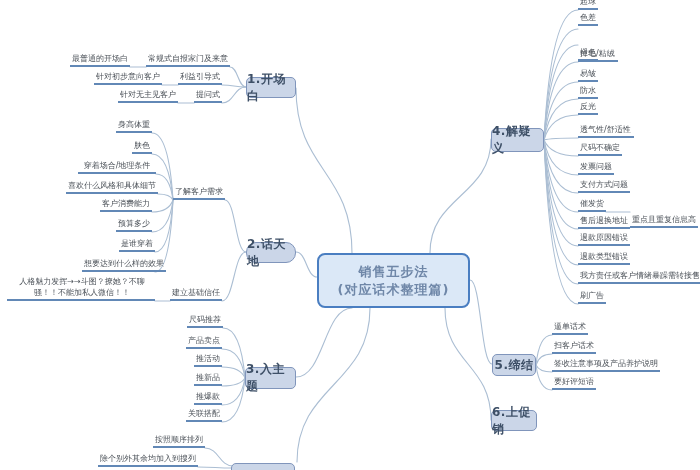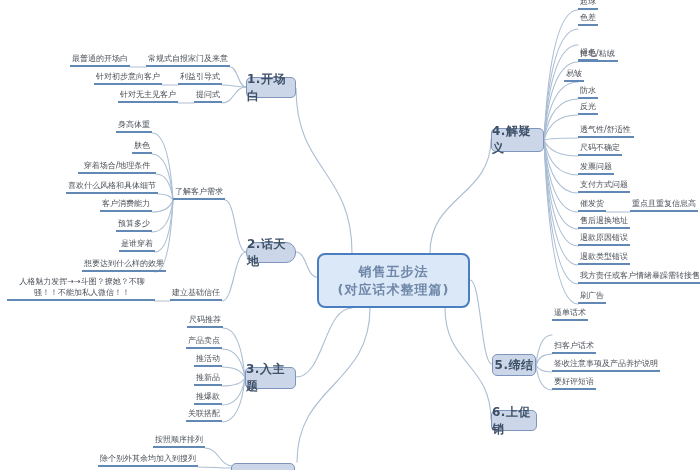--- a/index.html
+++ b/index.html
@@ -187,21 +187,21 @@
     </div>
     <div class="leaf al" style="left: 578px; top: 12px; width: 20px; height: 14px;">
       <span>色差</span>
     </div>
     <div class="leaf al" style="left: 578px; top: 31px; width: 20px; height: 14px; margin-top: 16px;">
       <span>褪色</span>
     </div>
     <div class="leaf al" style="left: 578px; top: 48px; width: 40px; height: 14px;">
       <span>掉毛/粘绒</span>
     </div>
-    <div class="leaf al" style="left: 564px; top: 68px; width: 20px; height: 14px;">
+    <div class="leaf al" style="left: 578px; top: 68px; width: 20px; height: 14px;">
       <span>易皱</span>
     </div>
     <div class="leaf al" style="left: 578px; top: 85px; width: 20px; height: 14px;">
       <span>防水</span>
     </div>
     <div class="leaf al" style="left: 578px; top: 101px; width: 20px; height: 14px;">
       <span>反光</span>
     </div>
     <div class="leaf al" style="left: 578px; top: 124px; width: 56px; height: 14px;">
       <span>透气性/舒适性</span>
@@ -211,39 +211,39 @@
     </div>
     <div class="leaf al" style="left: 578px; top: 161px; width: 36px; height: 14px;">
       <span>发票问题</span>
     </div>
     <div class="leaf al" style="left: 578px; top: 179px; width: 52px; height: 14px;">
       <span>支付方式问题</span>
     </div>
     <div class="leaf al" style="left: 578px; top: 198px; width: 28px; height: 14px;">
       <span>催发货</span>
     </div>
-    <div class="leaf al" style="left: 630px; top: 198px; width: 68px; height: 14px;">
+    <div class="leaf al" style="left: 630px; top: 214px; width: 68px; height: 14px;">
       <span>重点且重复信息高</span>
     </div>
     <div class="leaf al" style="left: 578px; top: 215px; width: 52px; height: 14px;">
       <span>售后退换地址</span>
     </div>
     <div class="leaf al" style="left: 578px; top: 232px; width: 52px; height: 14px;">
       <span>退款原因错误</span>
     </div>
     <div class="leaf al" style="left: 578px; top: 251px; width: 52px; height: 14px;">
       <span>退款类型错误</span>
     </div>
     <div class="leaf al" style="left: 578px; top: 270px; width: 132px; height: 14px;">
       <span>我方责任或客户情绪暴躁需转接售后</span>
     </div>
     <div class="leaf al" style="left: 578px; top: 290px; width: 28px; height: 14px;">
       <span>刷广告</span>
     </div>
-    <div class="leaf al" style="left: 552px; top: 307px; width: 36px; height: 14px;">
+    <div class="leaf al" style="left: 552px; top: 321px; width: 36px; height: 14px;">
       <span>逼单话术</span>
     </div>
     <div class="leaf al" style="left: 552px; top: 340px; width: 44px; height: 14px;">
       <span>扫客户话术</span>
     </div>
     <div class="leaf al" style="left: 552px; top: 358px; width: 108px; height: 14px;">
       <span>签收注意事项及产品养护说明</span>
     </div>
     <div class="leaf al" style="left: 552px; top: 376px; width: 44px; height: 14px;">
       <span>要好评短语</span>

